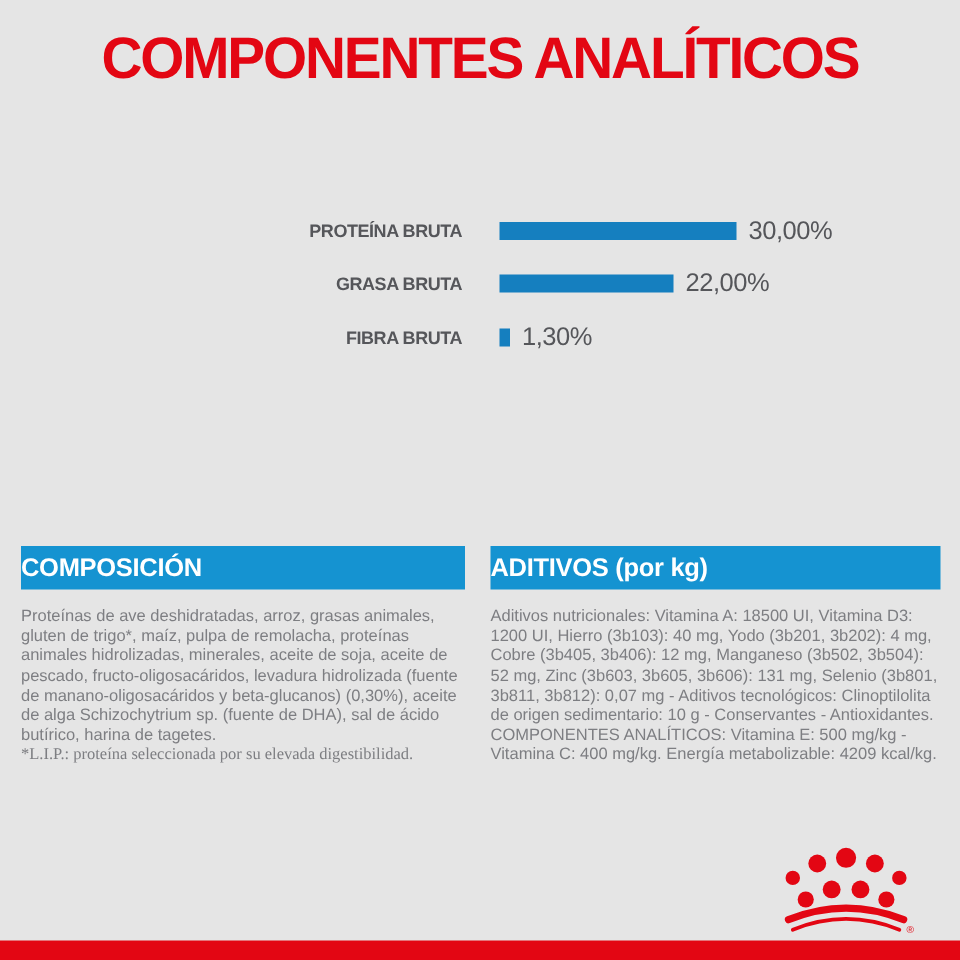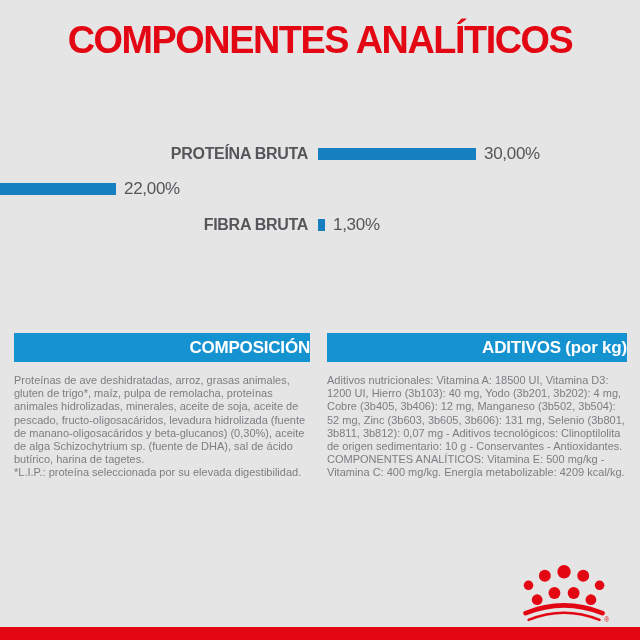--- a/index.html
+++ b/index.html
@@ -8,56 +8,57 @@
 
   .title{
     position:absolute;top:20px;left:0;width:640px;margin:0;
     text-align:center;font-size:39px;font-weight:800;line-height:1;
     letter-spacing:-1.5px;color:var(--brand-red);transform:scaleX(.97);
   }
 
   .chart{position:absolute;top:136px;left:0;width:640px;}
   .chart-row{display:flex;align-items:center;height:35.5px;}
   .chart-label{
-    flex:none;width:308px;text-align:right;padding-right:10px;
-    font-size:16px;font-weight:700;letter-spacing:-.3px;color:var(--label-gray);
+    flex:none;width:308px;text-align:right;padding-right:25px;
+    font-size:12px;font-weight:700;letter-spacing:-.3px;color:var(--label-gray);
   }
   .chart-bar{flex:none;height:12px;background:var(--bar-blue);}
   .chart-value{
     margin-left:8px;font-size:17px;font-weight:400;
     letter-spacing:-.3px;color:var(--label-gray);
   }
 
   .col{position:absolute;top:333px;}
   .col-left{left:14px;width:296px;}
   .col-right{left:327px;width:300px;}
   .sec-header{
     height:29px;line-height:29px;background:var(--header-blue);color:#fff;
-    text-align:right;font-size:17px;font-weight:700;letter-spacing:-.2px;
+    text-align:left;font-size:17px;font-weight:700;letter-spacing:-.2px;margin-top:31px;
   }
   .body-text{margin:12px 0 0;font-size:11px;line-height:13.2px;color:var(--body-gray);}
-  .footnote{margin-top:0;}
+  .footnote{margin-top:0;font-family:Liberation Serif, serif;}
 
   .crown{position:absolute;left:517px;top:561px;width:96px;height:62px;color:var(--brand-red);}
   .bottom-bar{position:absolute;left:0;bottom:0;width:640px;height:13px;background:var(--brand-red);}
 </style>
 </head>
 <body>
 
 <div class="page">
 
   <h1 class="title">COMPONENTES ANALÍTICOS</h1>
 
   <div class="chart" id="chart">
       <div class="chart-row">
         <div class="chart-label">PROTEÍNA BRUTA</div>
         <div class="chart-bar" style="width: 158px;"></div>
         <div class="chart-value">30,00%</div>
       </div>
       <div class="chart-row">
+        <div class="chart-label">GRASA BRUTA</div>
         <div class="chart-bar" style="width: 116px;"></div>
         <div class="chart-value">22,00%</div>
       </div>
       <div class="chart-row">
         <div class="chart-label">FIBRA BRUTA</div>
         <div class="chart-bar" style="width: 7px;"></div>
         <div class="chart-value">1,30%</div>
       </div>
     </div>
 

